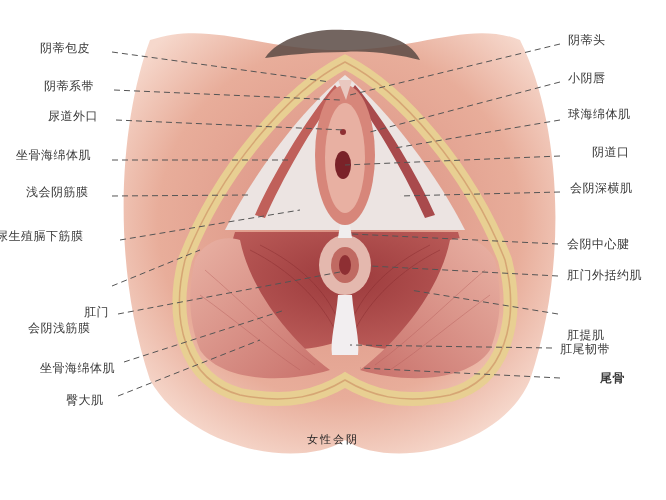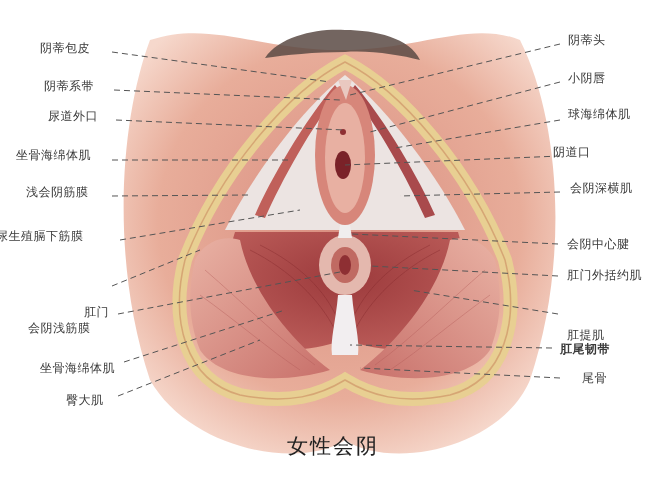--- a/index.html
+++ b/index.html
@@ -8,21 +8,21 @@
       font-family: "DejaVu Sans", sans-serif;
     }
     .stage { position: absolute; left: 0; top: 0; width: 550px; height: 500px; padding-left: 20px; }
     .label {
       position: absolute; font-size: 12px; color: #3a3a3a; white-space: nowrap; line-height: 14px;
       letter-spacing: 0.5px;
     }
     .label.left { text-align: right; }
     .caption {
       position: absolute; left: 0; width: 666px; top: 432px; text-align: center;
-      font-size: 21px; color: #222; letter-spacing: 2px;
+      font-size: 11px; color: #222; letter-spacing: 2px;
     }
     svg { position: absolute; left: 0; top: 0; }
   </style>
 </head>
 <body>
 
 <div class="stage">
   <svg width="666" height="500" viewBox="0 0 666 500">
     <defs>
       <radialGradient id="skinG" cx="50%" cy="45%" r="60%">
@@ -131,22 +131,22 @@
   <div class="label left" style="left:26px;top:185px;">浅会阴筋膜</div>
   <div class="label left" style="left:-4px;top:229px;">尿生殖膈下筋膜</div>
   <div class="label left" style="left:28px;top:277px;margin-top:44px;">会阴浅筋膜</div>
   <div class="label left" style="left:84px;top:305px;text-align:center;">肛门</div>
   <div class="label left" style="left:40px;top:361px;">坐骨海绵体肌</div>
   <div class="label left" style="left:66px;top:393px;text-align:right;">臀大肌</div>
 
   <div class="label" style="left:568px;top:33px;">阴蒂头</div>
   <div class="label" style="left:568px;top:71px;font-family:Liberation Serif, serif;">小阴唇</div>
   <div class="label" style="left:568px;top:107px;">球海绵体肌</div>
-  <div class="label" style="left:553px;top:145px;">阴道口</div>
+  <div class="label" style="left:592px;top:145px;">阴道口</div>
   <div class="label" style="left:570px;top:181px;">会阴深横肌</div>
   <div class="label" style="left:567px;top:237px;">会阴中心腱</div>
   <div class="label" style="left:567px;top:268px;text-align:right;">肛门外括约肌</div>
   <div class="label" style="left:567px;top:306px;margin-top:22px;">肛提肌</div>
-  <div class="label" style="left:560px;top:342px;font-weight:bold;">肛尾韧带</div>
-  <div class="label" style="left:582px;top:371px;">尾骨</div>
+  <div class="label" style="left:560px;top:342px;">肛尾韧带</div>
+  <div class="label" style="left:600px;top:371px;font-weight:bold;">尾骨</div>
 
   <div class="caption">女性会阴</div>
 </div>
 
 </body></html>

